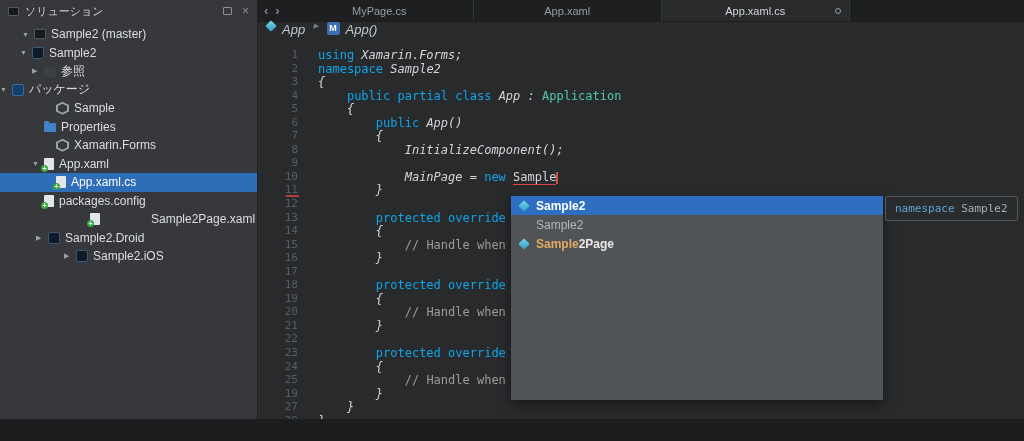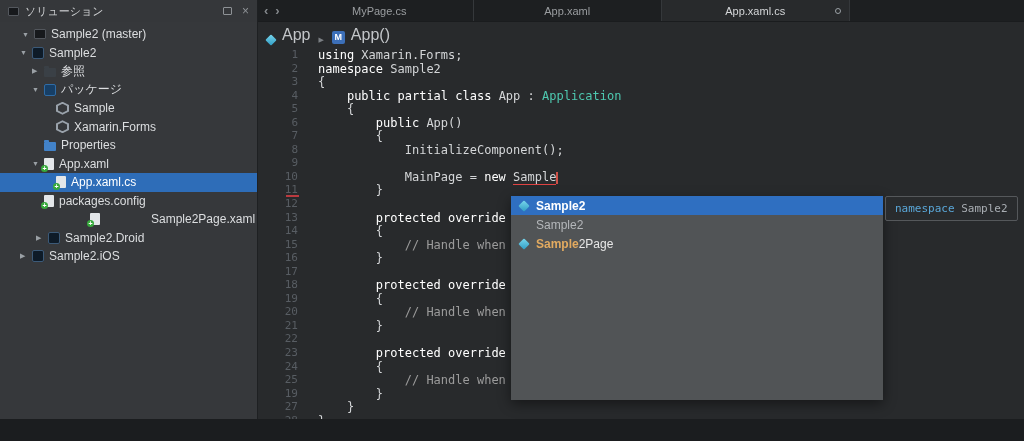--- a/index.html
+++ b/index.html
@@ -45,56 +45,56 @@
   .tab-nav{display:flex;align-items:center;padding:0 6px;gap:7px;flex:none;}
   .chev{color:#85898d;font-size:13px;line-height:13px;font-weight:bold;}
   .chev-left::before{content:"‹";}
   .chev-right::before{content:"›";}
   .tab{position:relative;width:188px;flex:none;display:flex;align-items:center;justify-content:center;
        font-size:11px;color:#9a9da0;border-right:1px solid #35383b;}
   .tab.active{background:#282a2c;color:#d4d6d8;}
   .mod-dot{position:absolute;right:8px;top:50%;transform:translateY(-50%);width:6px;height:6px;
            border:1px solid #9aa0a5;border-radius:50%;}
 
-  .breadcrumb{height:22px;display:flex;align-items:flex-end;padding:0 6px;background:#282a2c;font-size:16px;color:#c3c6c9;}
+  .breadcrumb{height:22px;display:flex;align-items:flex-start;padding:0 6px;background:#282a2c;font-size:13px;color:#c3c6c9;font-style:italic;}
   .bc-diamond{width:8px;height:8px;background:linear-gradient(135deg,#79d6ec,#2f9cc4);transform:rotate(45deg);
               border-radius:1px;margin:0 7px 0 3px;flex:none;}
   .bc-sep{color:#7b7f83;font-size:7px;margin:0 8px;flex:none;}
   .bc-sep::before{content:"▶";}
   .bc-m{width:13px;height:13px;background:#3c6fb8;border-radius:2px;color:#fff;font:bold 9px/13px "Liberation Sans",sans-serif;
         text-align:center;margin-right:6px;flex:none;}
   .bc-m::before{content:"M";}
 
   .editor-body{position:absolute;top:44px;left:0;right:0;bottom:0;overflow:hidden;}
   .gutter{position:absolute;top:4px;left:0;width:46px;}
   .gnum{height:13.55px;line-height:13.55px;text-align:right;padding-right:6px;
         font:11px "DejaVu Sans Mono",monospace;color:#585d63;}
   .code{position:absolute;top:4px;left:60px;right:0;}
   .code-line{height:13.55px;line-height:13.55px;white-space:pre;font:12px "DejaVu Sans Mono",monospace;color:#d4d6d8;}
-  .tok-p{color:#d4d6d8;}
-  .tok-k{color:#ffffff;}
+  .tok-p{color:#d4d6d8;font-style:italic;}
+  .tok-k{color:#0ea5e9;}
   .tok-t{color:#4ec9b0;}
   .tok-c{color:#9b9b9b;}
   .tok-e{color:#d4d6d8;border-bottom:1px solid #e04343;}
   .caret{display:inline-block;width:2px;height:12px;background:#cf5148;vertical-align:text-bottom;}
 
   .error-dash{position:absolute;left:286px;top:195px;width:13px;height:2px;background:#bb3a3f;}
 
   
   .ac-popup{position:absolute;left:511px;top:196px;width:372px;height:204px;background:#515456;
             box-shadow:0 4px 12px rgba(0,0,0,.45);z-index:10;}
   .ac-row{display:flex;align-items:center;height:19px;padding-left:6px;font-size:12px;}
   .ac-row.selected{background:#2f6fc1;}
   .ac-icon{width:14px;height:14px;position:relative;margin-right:5px;flex:none;}
   .ac-icon.diamond::before{content:"";position:absolute;left:3px;top:3px;width:8px;height:8px;
       background:linear-gradient(135deg,#79d6ec,#2f9cc4);transform:rotate(45deg);border-radius:1px;}
   .acp-sel{color:#ffffff;font-weight:bold;}
   .acp-dim{color:#b4b7ba;}
   .acp-hl{color:#e2aa60;font-weight:bold;}
-  .acp-norm{color:#e8e8e8;font-weight:normal;}
+  .acp-norm{color:#e8e8e8;font-weight:bold;}
 
   .ac-tooltip{position:absolute;left:885px;top:196px;z-index:10;background:#292b2d;border:1px solid #55585b;
               border-radius:2px;padding:5px 9px;font:11px "DejaVu Sans Mono",monospace;white-space:pre;}
   .tt-k{color:#5aa7d8;}
   .tt-p{color:#a8adb2;}
 </style>
 </head>
 <body>
 
 <div class="app">
@@ -116,39 +116,39 @@
         <div class="tree-row" style="padding-left: 20px;">
           <span class="expander">▼</span>
           <span class="tree-icon icon-project"></span>
           <span class="tree-label">Sample2</span>
         </div>
         <div class="tree-row" style="padding-left: 32px;">
           <span class="expander">▶</span>
           <span class="tree-icon icon-references"></span>
           <span class="tree-label">参照</span>
         </div>
-        <div class="tree-row" style="padding-left: 32px;">
+        <div class="tree-row" style="">
           <span class="expander">▼</span>
           <span class="tree-icon icon-packages"></span>
           <span class="tree-label">パッケージ</span>
         </div>
         <div class="tree-row" style="padding-left: 44px;">
           <span class="expander"></span>
           <span class="tree-icon icon-package"></span>
           <span class="tree-label">Sample</span>
         </div>
+        <div class="tree-row" style="padding-left: 32px;">
+          <span class="expander"></span>
+          <span class="tree-icon icon-folder"></span>
+          <span class="tree-label">Properties</span>
+        </div>
         <div class="tree-row" style="padding-left: 44px;">
           <span class="expander"></span>
           <span class="tree-icon icon-package"></span>
           <span class="tree-label">Xamarin.Forms</span>
-        </div>
-        <div class="tree-row" style="padding-left: 32px;">
-          <span class="expander"></span>
-          <span class="tree-icon icon-folder"></span>
-          <span class="tree-label">Properties</span>
         </div>
         <div class="tree-row" style="padding-left: 32px;">
           <span class="expander">▼</span>
           <span class="tree-icon icon-file-added"></span>
           <span class="tree-label">App.xaml</span>
         </div>
         <div class="tree-row selected" style="padding-left: 44px;">
           <span class="expander"></span>
           <span class="tree-icon icon-file-added"></span>
           <span class="tree-label">App.xaml.cs</span>
@@ -161,21 +161,21 @@
         <div class="tree-row" style="padding-left: 32px; gap: 46px;">
           <span class="expander"></span>
           <span class="tree-icon icon-file-added"></span>
           <span class="tree-label">Sample2Page.xaml</span>
         </div>
         <div class="tree-row" style="padding-left: 36px;">
           <span class="expander">▶</span>
           <span class="tree-icon icon-project"></span>
           <span class="tree-label">Sample2.Droid</span>
         </div>
-        <div class="tree-row" style="padding-left: 20px;">
+        <div class="tree-row" style="padding-left: 20px; margin-left: 44px;">
           <span class="expander">▶</span>
           <span class="tree-icon icon-project"></span>
           <span class="tree-label">Sample2.iOS</span>
         </div>
       </div>
   </div>
 
   <div class="editor-pane">
     <div class="tab-bar">
       <div class="tab-nav">

